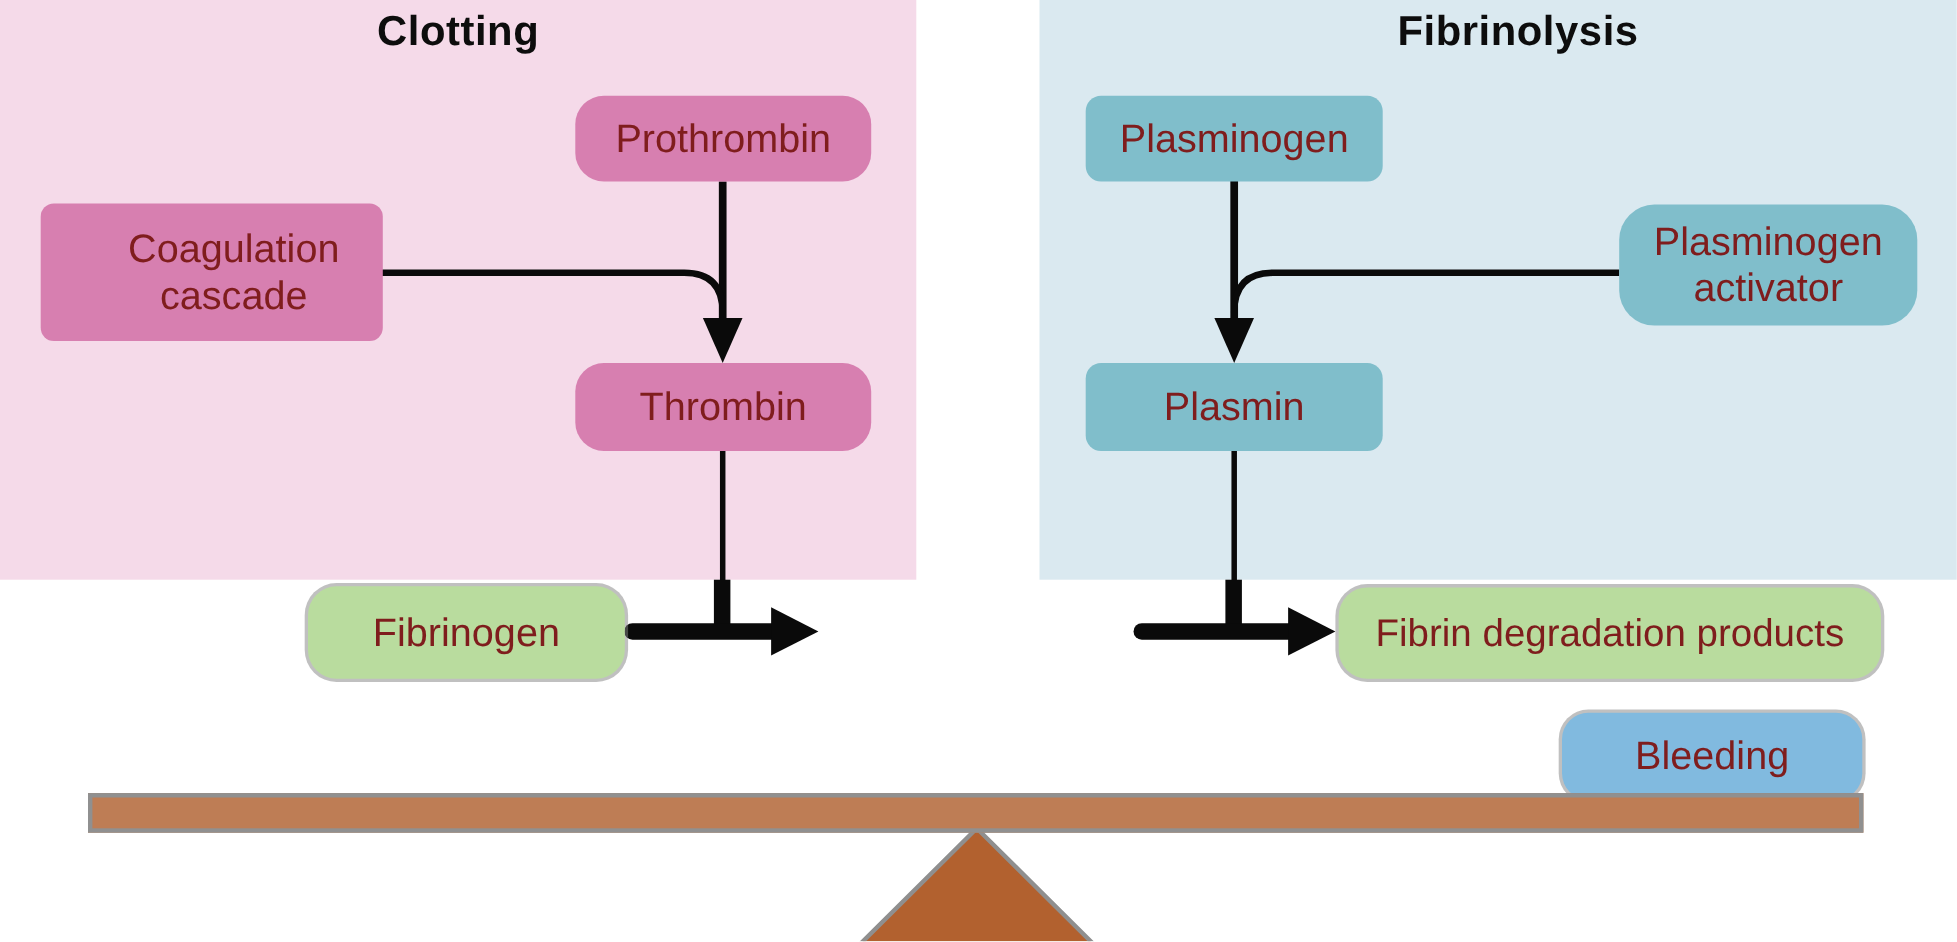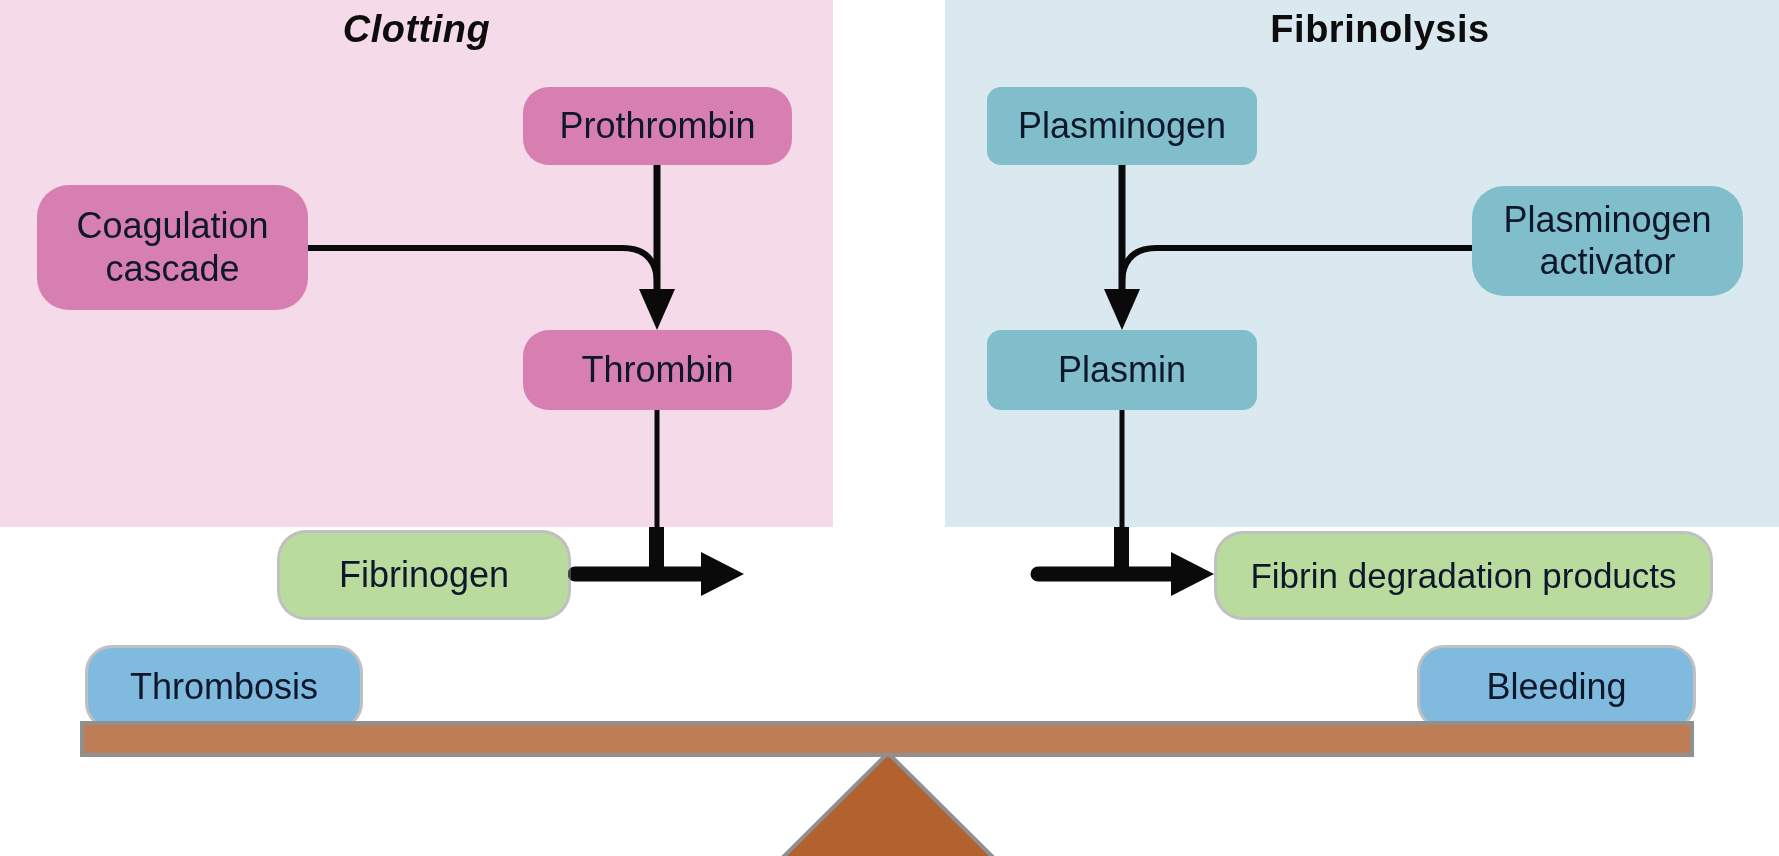--- a/index.html
+++ b/index.html
@@ -15,40 +15,40 @@
   .panel { position: absolute; top: 0; height: 527px; }
   #panel-clotting     { left: 0;     width: 833px; background: #f5dae9; }
   #panel-fibrinolysis { left: 945px; width: 834px; background: #dae9f0; }
 
   .panel-title {
     position: absolute; top: 6px; height: 46px;
     display: flex; align-items: center; justify-content: center;
     font-size: 38px; font-weight: 700; color: #0d0d0d;
     letter-spacing: 0.5px;
   }
-  #title-clotting     { left: 0;     width: 833px; font-style: italic; }
+  #title-clotting     { left: 0;     width: 833px; }
   #title-fibrinolysis { left: 945px; width: 834px; margin-left: 18px; }
 
   svg.overlay { position: absolute; left: 0; top: 0; z-index: 1; }
 
   .node {
     position: absolute; z-index: 2;
     display: flex; align-items: center; justify-content: center;
     text-align: center;
-    font-size: 36px; line-height: 1.18; color: #0f172a;
+    font-size: 36px; line-height: 1.18; color: #7f1d1d;
     border-radius: 26px;
     white-space: pre-line;
   }
   .node.pink  { background: #d77fb0; }
   .node.teal  { background: #80becb; border-radius: 14px; }
   .node.green { background: #b9dc9e; box-shadow: 0 0 0 3px rgba(130,130,130,0.50); }
   .node.sky   { background: #81badf; box-shadow: 0 0 0 3px rgba(130,130,130,0.50); }
 
   #node-prothrombin  { left: 523px; top:  87px; width: 269px; height: 78px; }
-  #node-coagulation  { left:  37px; top: 185px; width: 271px; height: 125px; border-radius: 32px; }
+  #node-coagulation  { left:  37px; top: 185px; width: 271px; height: 125px; border-radius: 12px; padding-left: 40px; }
   #node-thrombin     { left: 523px; top: 330px; width: 269px; height: 80px; }
 
   #node-plasminogen  { left:  987px; top:  87px; width: 270px; height: 78px; }
   #node-activator    { left: 1472px; top: 186px; width: 271px; height: 110px; border-radius: 32px; }
   #node-plasmin      { left:  987px; top: 330px; width: 270px; height: 80px; }
 
   #node-fibrinogen   { left:  280px; top: 533px; width: 288px; height: 84px; }
   #node-fibrin       { left:  745px; top: 534px; width: 287px; height: 83px; }
   #node-fdp          { left: 1217px; top: 534px; width: 493px; height: 83px; font-size: 35px; }
 
@@ -99,18 +99,17 @@
   <div class="node pink" id="node-coagulation">Coagulation cascade</div>
   <div class="node pink" id="node-thrombin">Thrombin</div>
 
   <div class="node teal" id="node-plasminogen">Plasminogen</div>
   <div class="node teal" id="node-activator">Plasminogen activator</div>
   <div class="node teal" id="node-plasmin">Plasmin</div>
 
   <div class="node green" id="node-fibrinogen">Fibrinogen</div>
   <div class="node green" id="node-fdp">Fibrin degradation products</div>
 
-  <div class="node sky" id="node-thrombosis">Thrombosis</div>
   <div class="node sky" id="node-bleeding">Bleeding</div>
 
   <div id="beam"></div>
 
 </div>
 
 </body></html>

